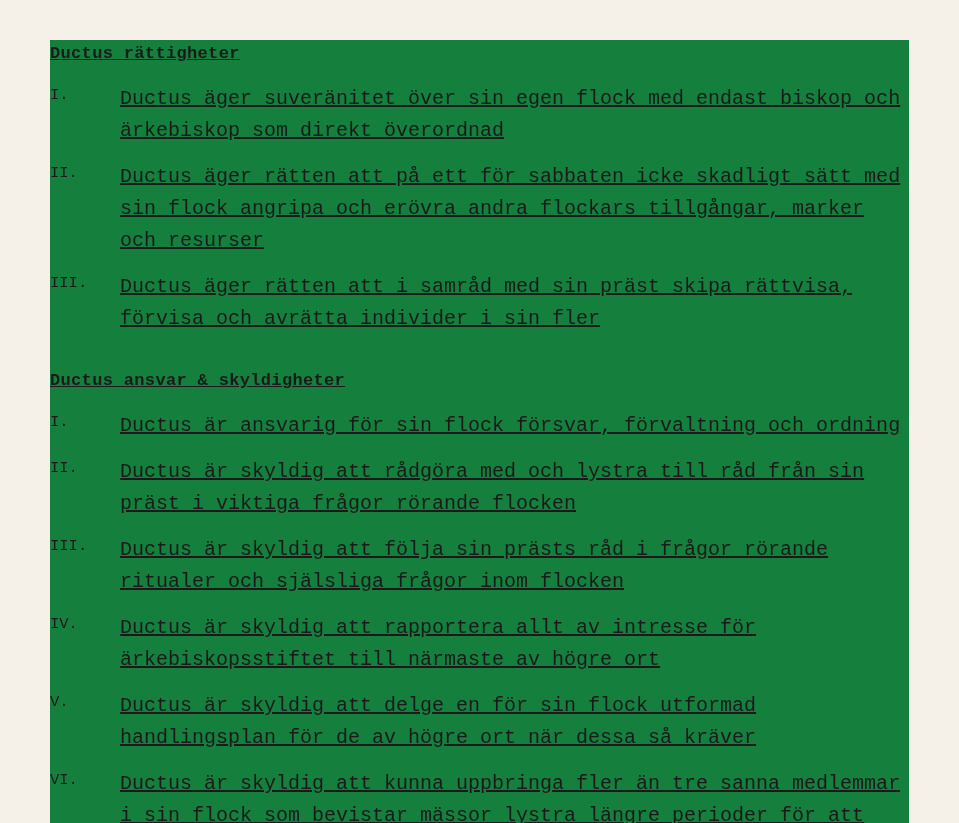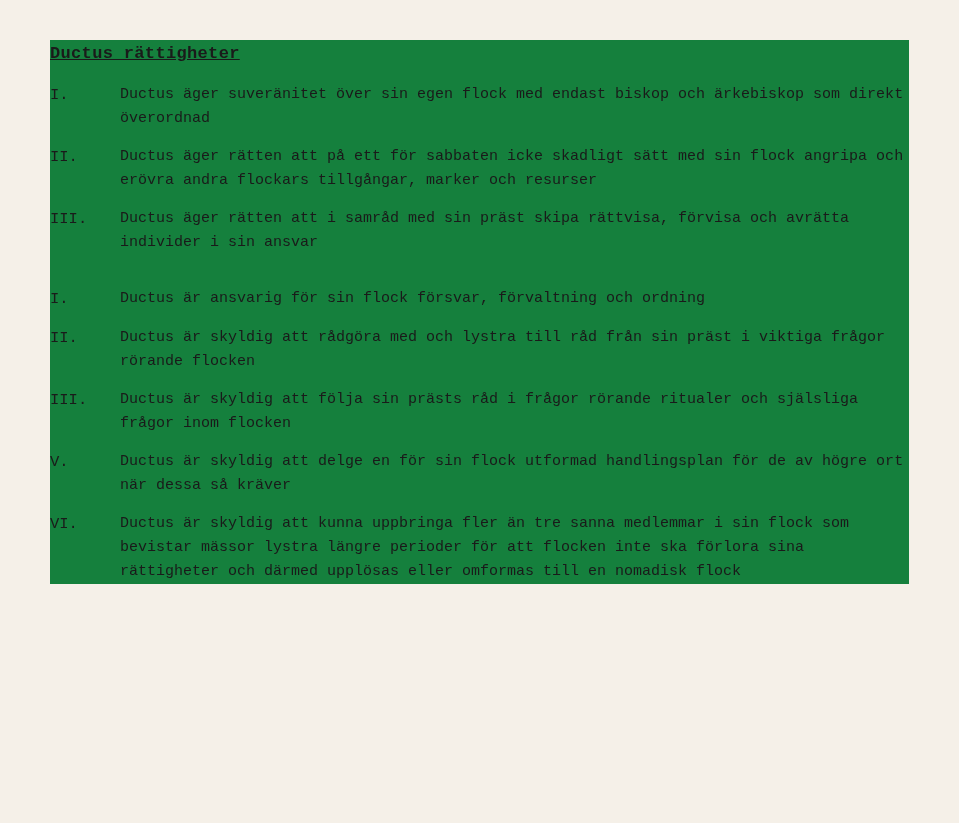--- a/index.html
+++ b/index.html
@@ -43,22 +43,23 @@
 
     .list-item .numeral {
       min-width: 70px;
       font-weight: normal;
       flex-shrink: 0;
       font-size: 15.5px;
     }
 
     .list-item .content {
       flex: 1;
-      font-size: 15px;
+      font-size: 20px;
       line-height: 1.6;
+      text-decoration: underline;
     }
 
     .section-two {
       margin-top: 32px;
     }
   </style>
 </head>
 <body>
 
 <div class="document">
@@ -71,41 +72,46 @@
       <span class="content">Ductus äger suveränitet över sin egen flock med endast biskop och ärkebiskop som direkt överordnad</span>
     </div>
 
     <div class="list-item">
       <span class="numeral">II.</span>
       <span class="content">Ductus äger rätten att på ett för sabbaten icke skadligt sätt med sin flock angripa och erövra andra flockars tillgångar, marker och resurser</span>
     </div>
 
     <div class="list-item">
       <span class="numeral">III.</span>
-      <span class="content">Ductus äger rätten att i samråd med sin präst skipa rättvisa, förvisa och avrätta individer i sin ansvar</span>
+      <span class="content">Ductus äger rätten att i samråd med sin präst skipa rättvisa, förvisa och avrätta individer i sin fler</span>
     </div>
   </div>
 
   <div class="section section-two">
+    <div class="section-title">Ductus ansvar &amp; skyldigheter</div>
 
     <div class="list-item">
       <span class="numeral">I.</span>
       <span class="content">Ductus är ansvarig för sin flock försvar, förvaltning och ordning</span>
     </div>
 
     <div class="list-item">
       <span class="numeral">II.</span>
       <span class="content">Ductus är skyldig att rådgöra med och lystra till råd från sin präst i viktiga frågor rörande flocken</span>
     </div>
 
     <div class="list-item">
       <span class="numeral">III.</span>
       <span class="content">Ductus är skyldig att följa sin prästs råd i frågor rörande ritualer och själsliga frågor inom flocken</span>
     </div>
 
+    <div class="list-item">
+      <span class="numeral">IV.</span>
+      <span class="content">Ductus är skyldig att rapportera allt av intresse för ärkebiskopsstiftet till närmaste av högre ort</span>
+    </div>
 
     <div class="list-item">
       <span class="numeral">V.</span>
       <span class="content">Ductus är skyldig att delge en för sin flock utformad handlingsplan för de av högre ort när dessa så kräver</span>
     </div>
 
     <div class="list-item">
       <span class="numeral">VI.</span>
       <span class="content">Ductus är skyldig att kunna uppbringa fler än tre sanna medlemmar i sin flock som bevistar mässor lystra längre perioder för att flocken inte ska förlora sina rättigheter och därmed upplösas eller omformas till en nomadisk flock</span>
     </div>

